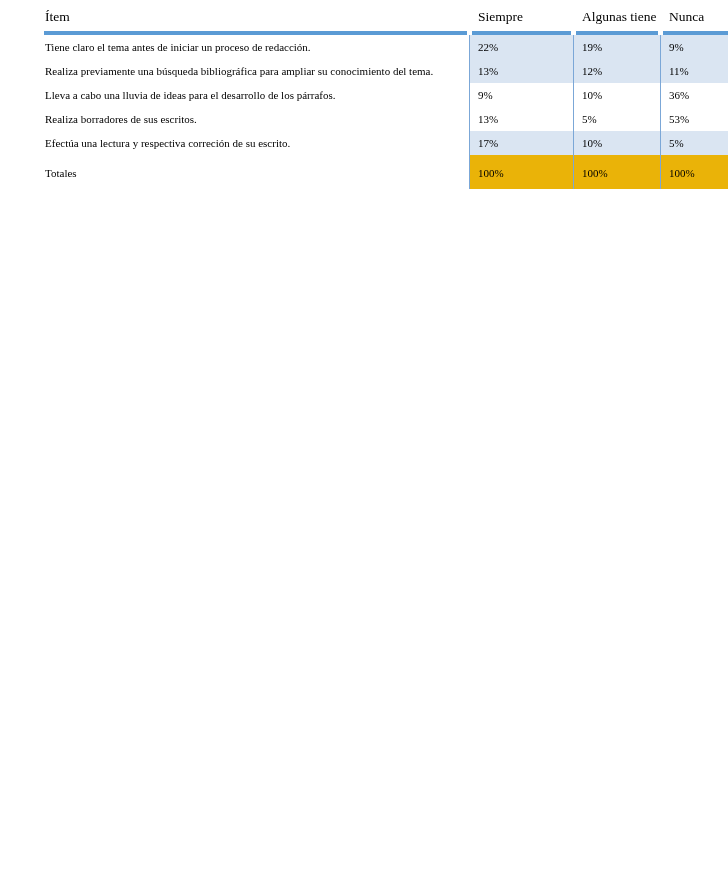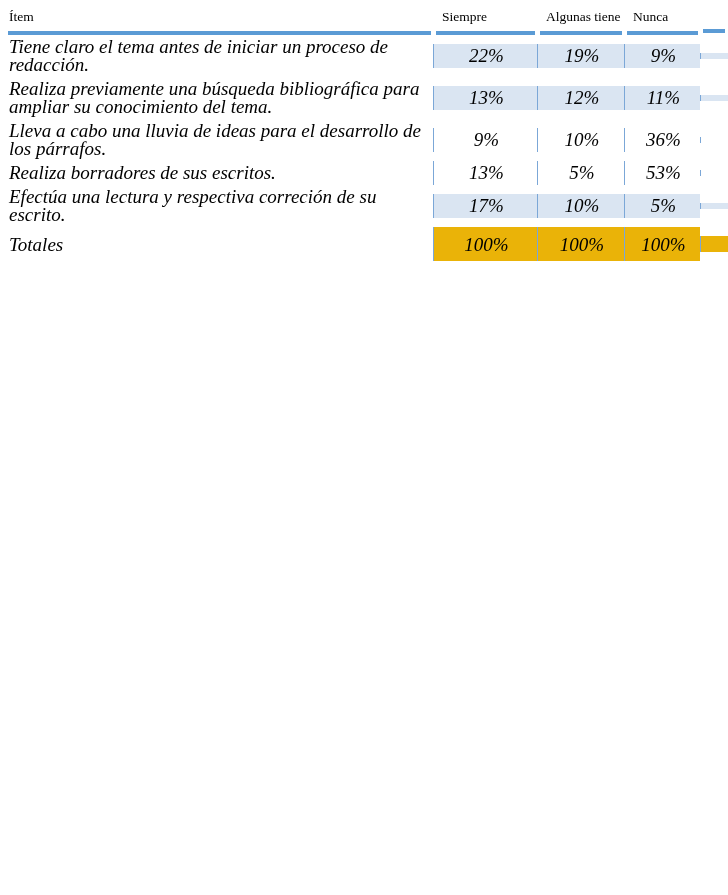--- a/index.html
+++ b/index.html
@@ -14,20 +14,21 @@
     font-family: "Liberation Serif", "DejaVu Serif", serif;
     color: #000000;
     overflow: hidden;
   }
 
   #table-root {
     position: absolute;
     left: 0;
     top: 0;
     width: 609px;
+    padding-left: 36px;
   }
 
   table.survey {
     border-collapse: collapse;
     border-spacing: 0;
     width: 728px;
     table-layout: fixed;
   }
 
   table.survey col.c-item   { width: 433px; }
@@ -65,34 +66,32 @@
   thead th.col-1 .rule     { margin-left: 3px;  margin-right: 2px; }
   thead th.col-2 .rule     { margin-left: 3px;  margin-right: 2px; }
   thead th.col-3 .rule     { margin-left: 3px;  margin-right: 2px; }
   thead th.col-4 .rule     { margin-left: 3px;  margin-right: 3px; }
 
   
   tbody td {
     padding: 0;
     margin: 4px;
     vertical-align: middle;
-    font-size: 19px;
+    font-size: 11px;
     line-height: 18px;
-    font-style: italic;
   }
 
   .cell-item {
     padding: 3px 6px 3px 9px;
     box-sizing: border-box;
   }
   .cell-val {
     padding: 3px 6px 3px 8px;
     box-sizing: border-box;
     border-left: 1.5px solid #7ba7d7;
-    text-align: center;
   }
   .cell-val.blank-col { padding-left: 0; }
 
   
   tbody tr.shaded td.valcell .cell-val {
     background: #dae5f2;
   }
   tbody tr.plain td.valcell .cell-val {
     background: #ffffff;
   }

